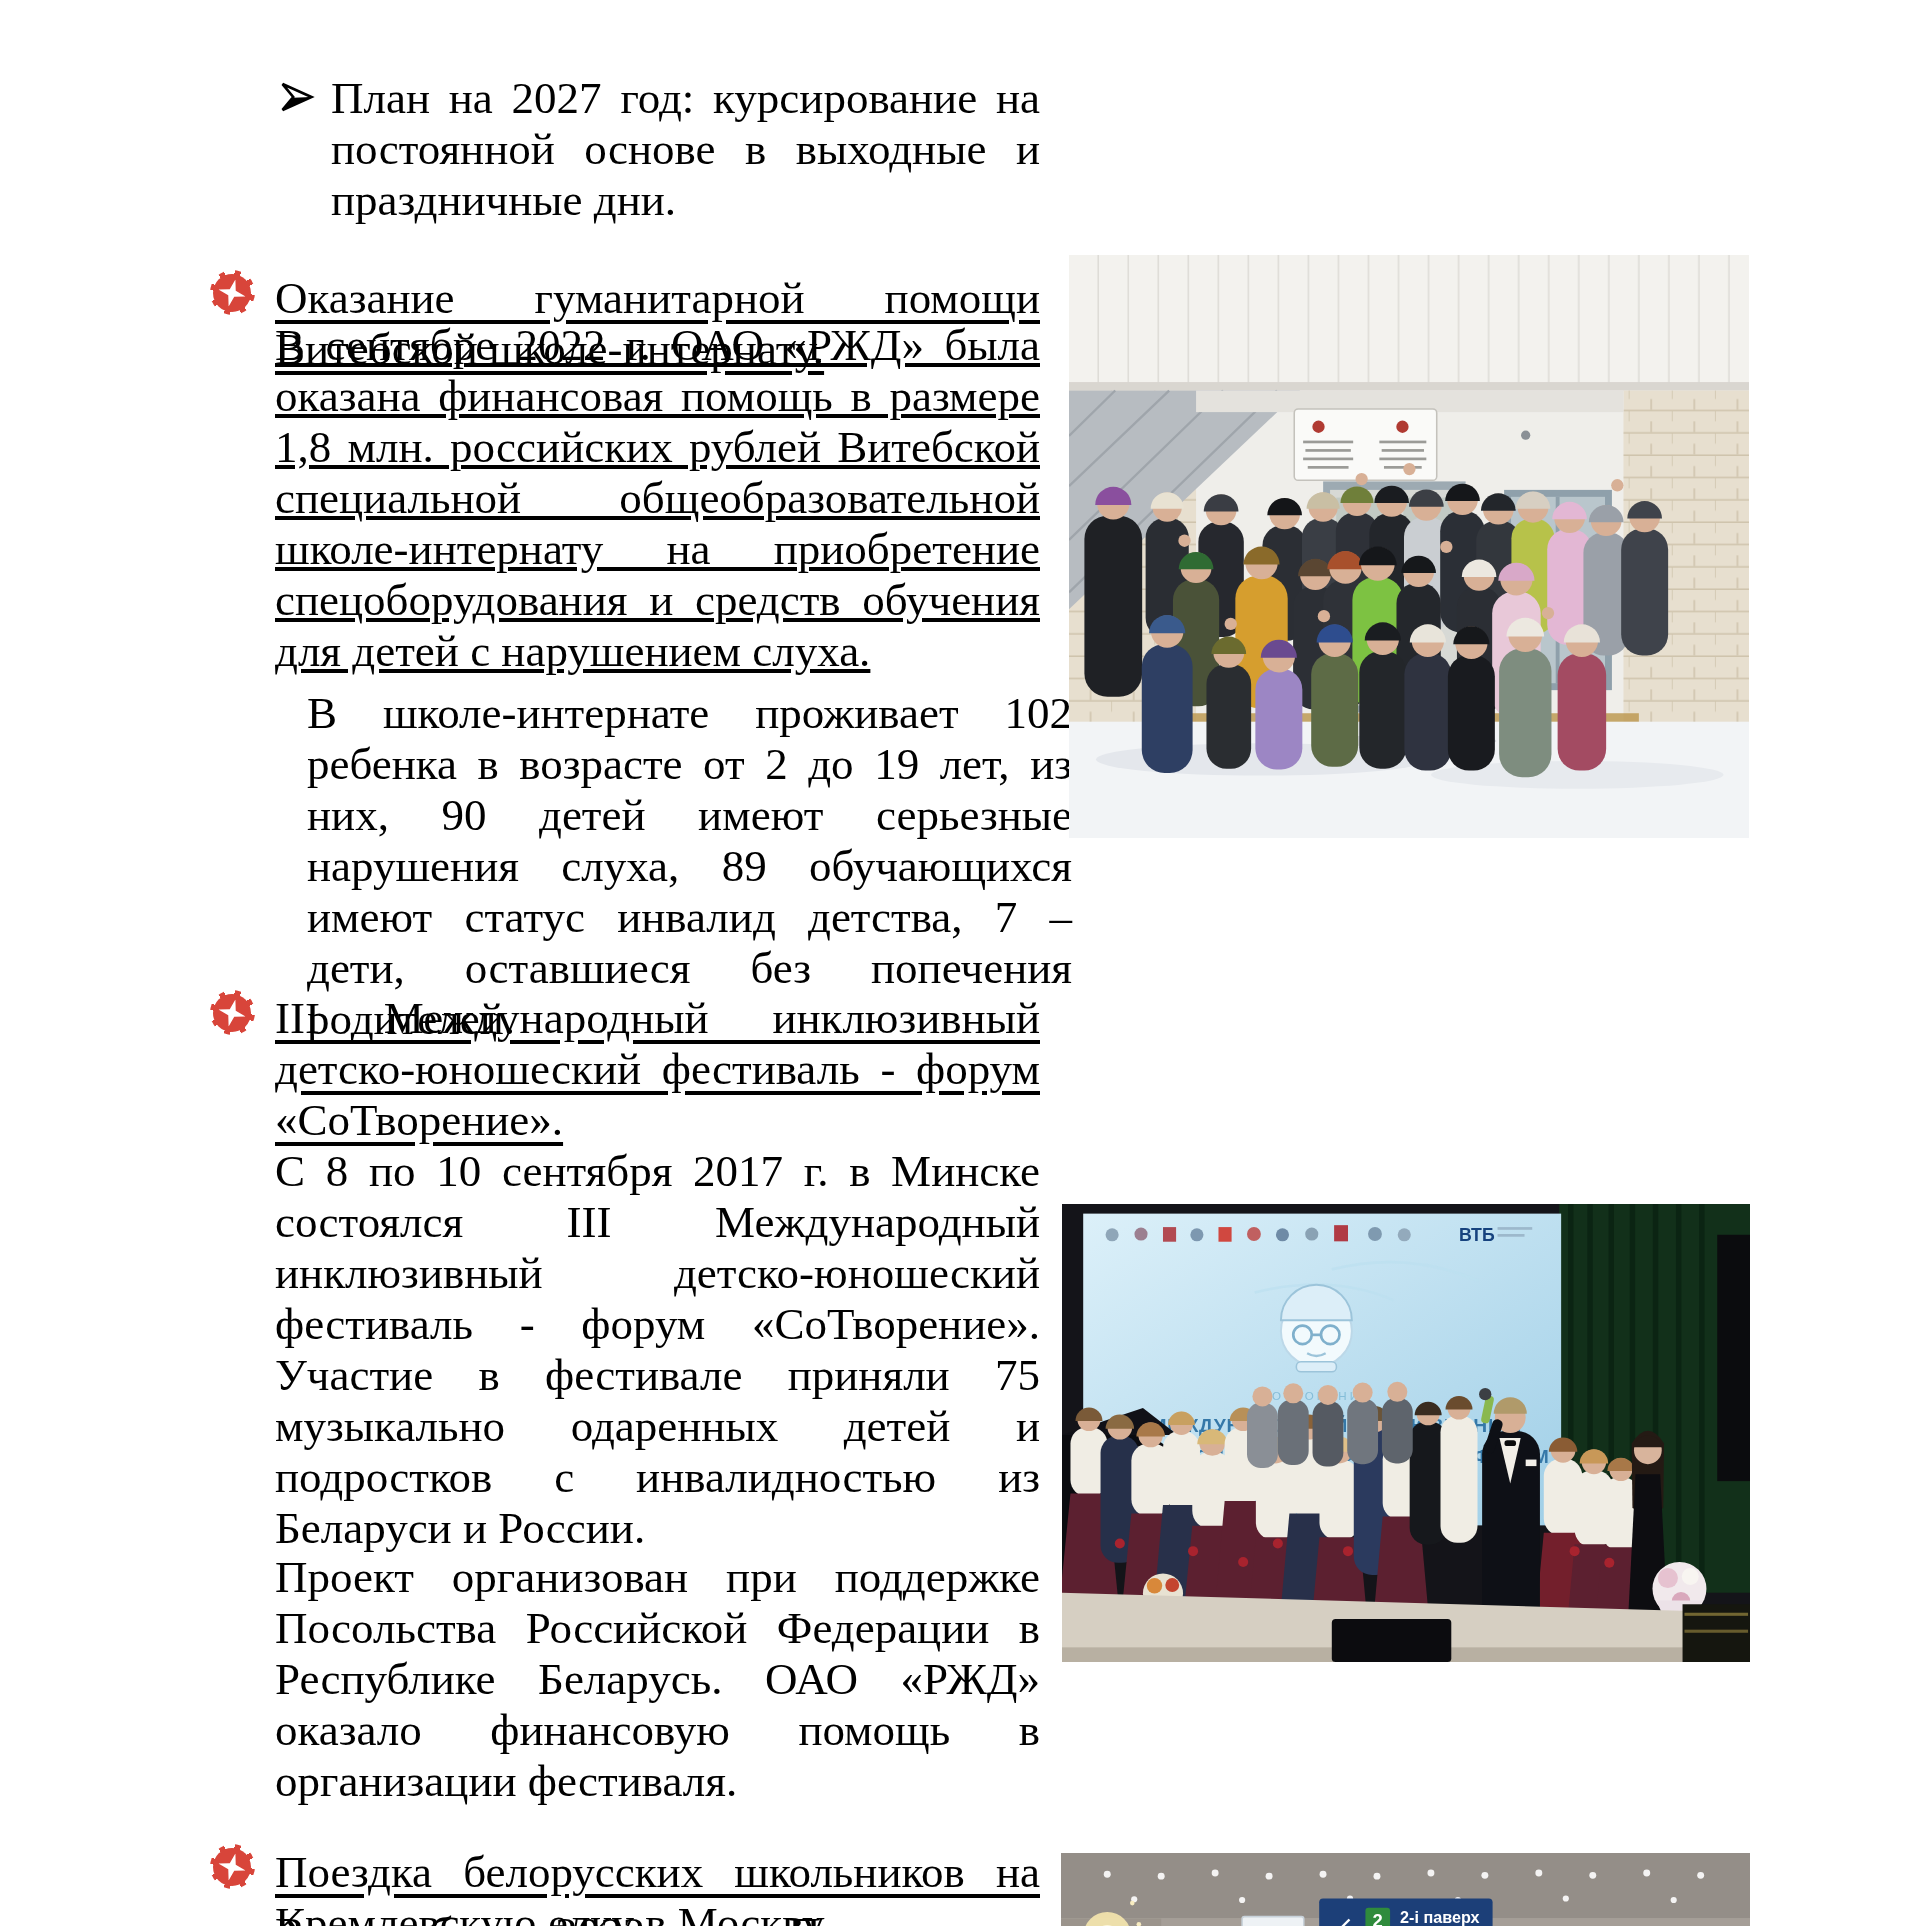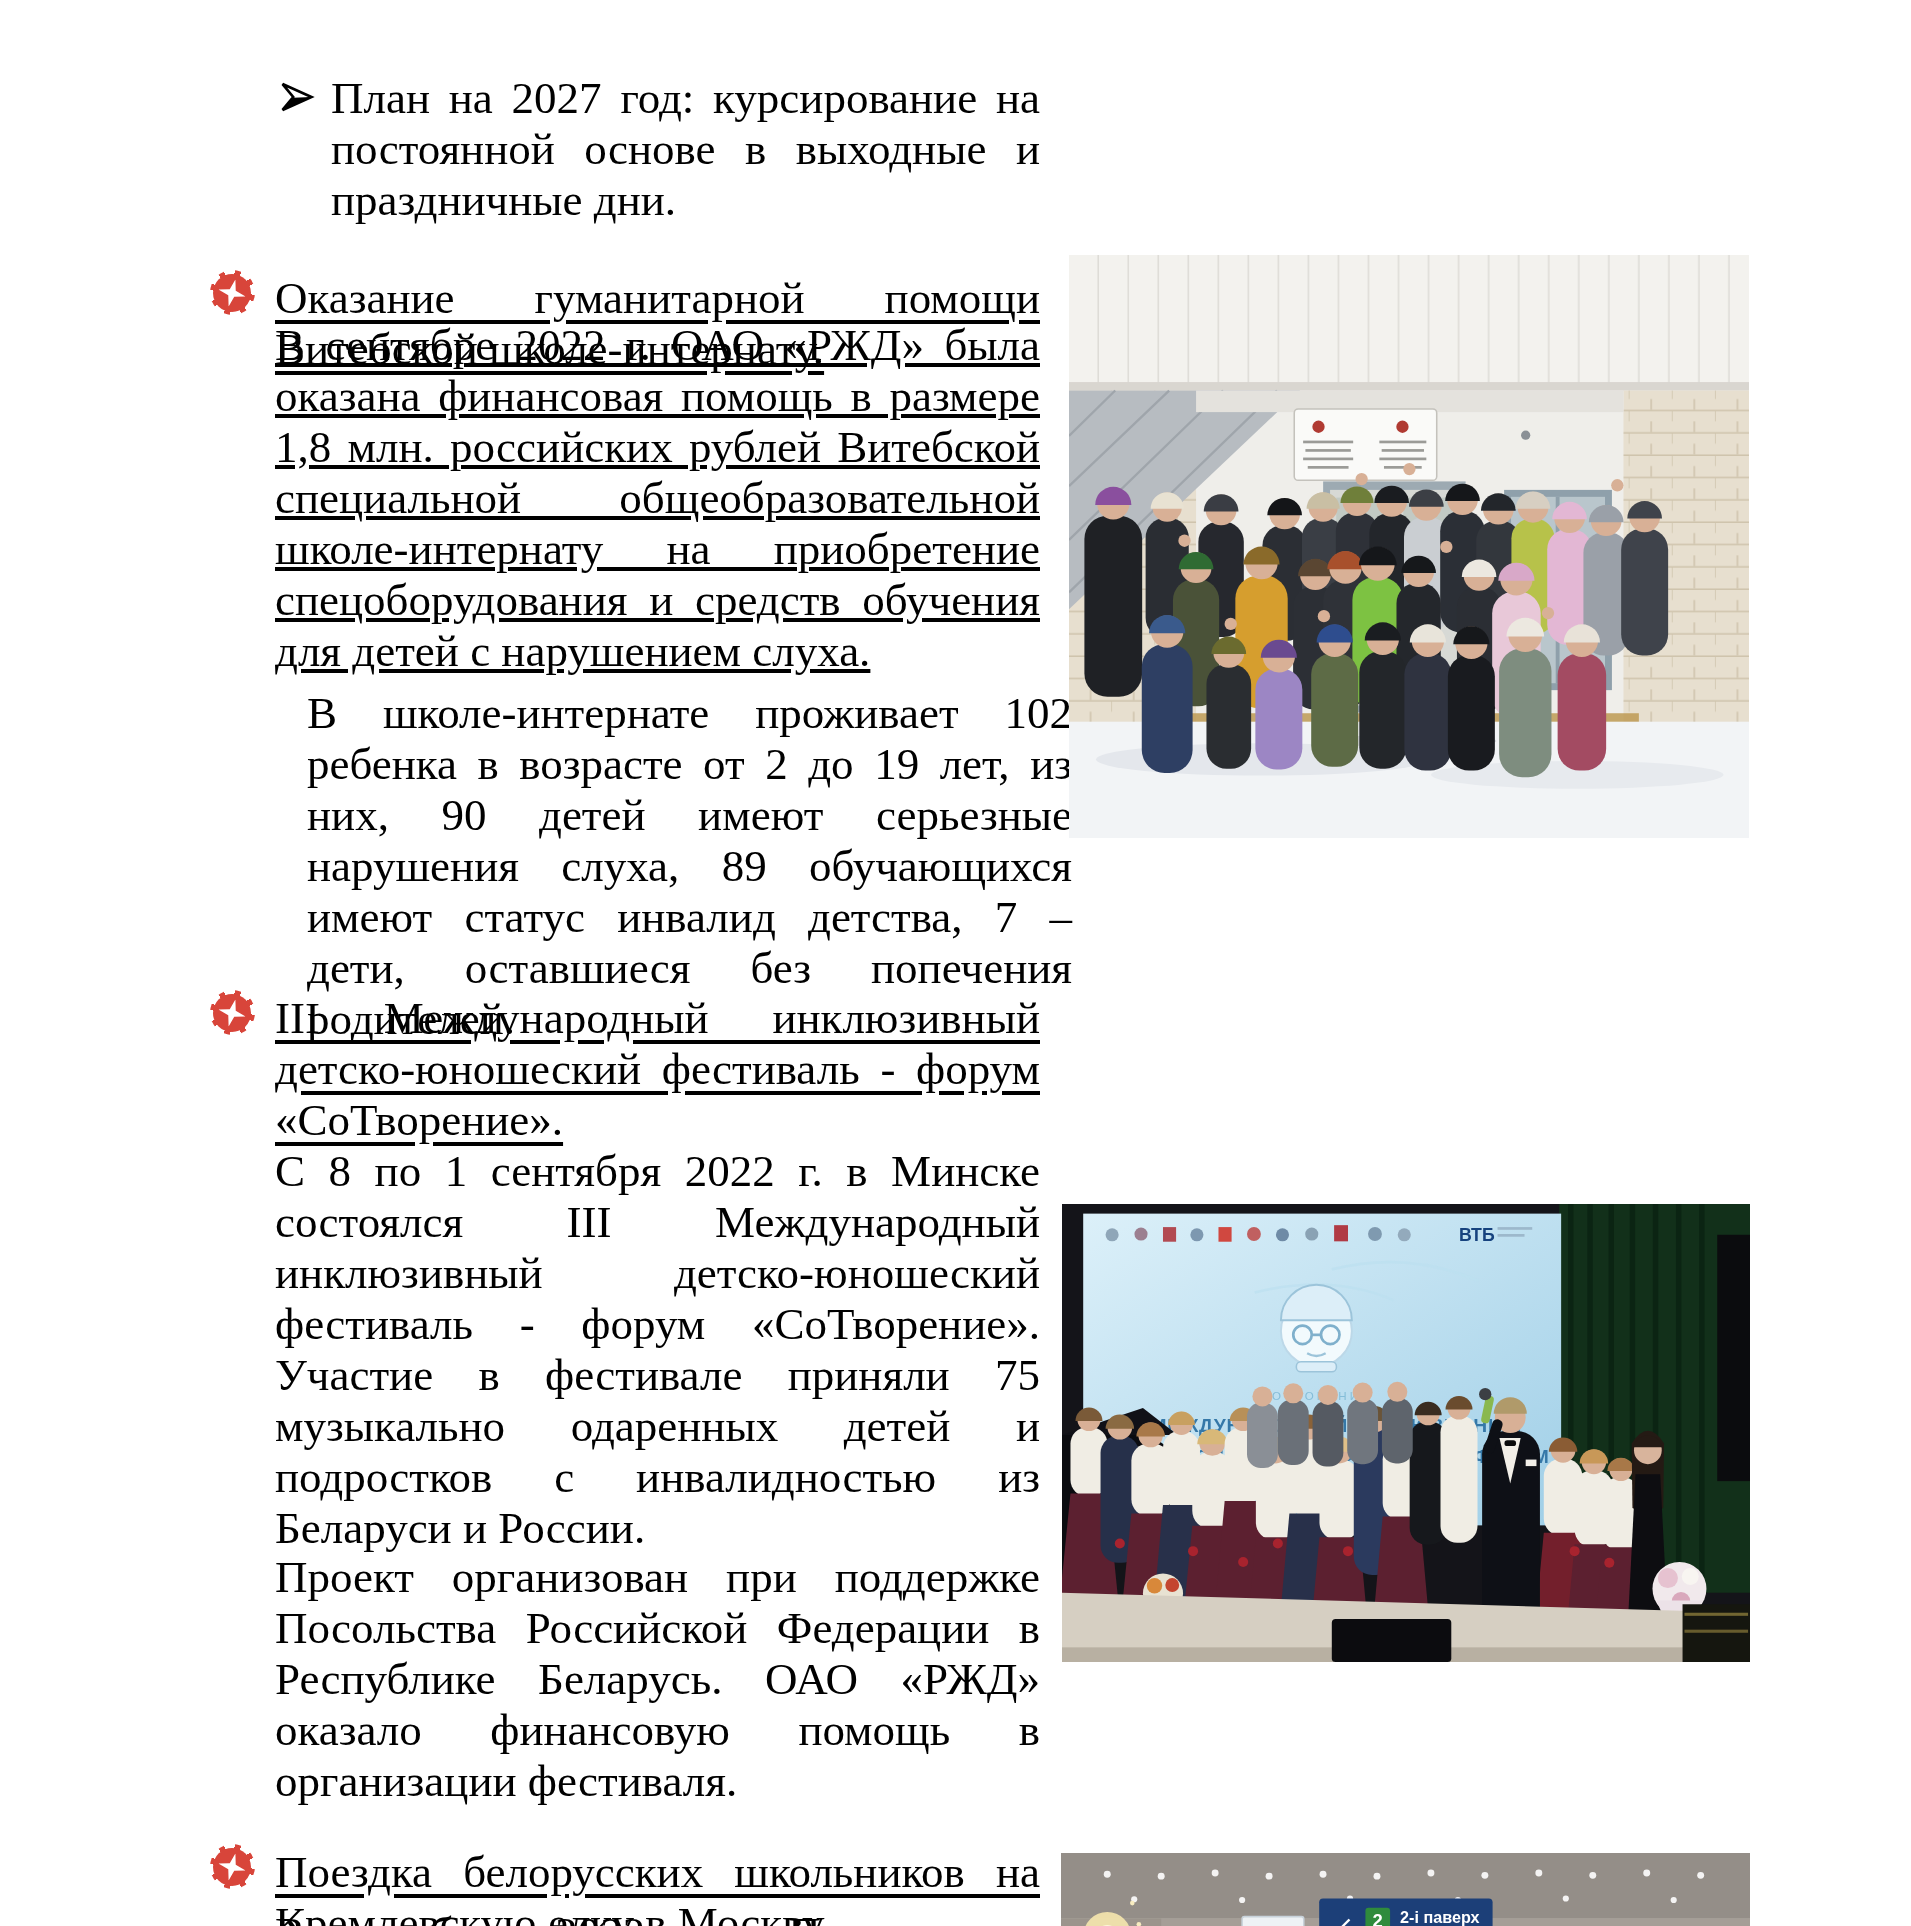--- a/index.html
+++ b/index.html
@@ -50,21 +50,21 @@
 <div class="abs body-text" style="left:291px;top:688px;width:765px;margin-left:16px;">В школе-интернате проживает 102 ребенка в возрасте от 2 до 19 лет, из них, 90 детей имеют серьезные нарушения слуха, 89 обучающихся имеют статус инвалид детства, 7 – дети, оставшиеся без попечения родителей.</div>
 
 <div class="abs body-text" style="left:275px;top:993px;width:765px;">
   <span class="b-icon">
     <span class="gear"></span>
       <span class="disc"></span>
       <span class="star"></span>
   </span>
   <span class="sec-head">III Международный инклюзивный детско-юношеский фестиваль - форум «СоТворение».</span>
 </div>
-<div class="abs body-text" style="left:275px;top:1146px;width:765px;">С 8 по 1 сентября 2022 г. в Минске состоялся III Международный инклюзивный детско-юношеский фестиваль - форум «СоТворение». Участие в фестивале приняли 75 музыкально одаренных детей и подростков с инвалидностью из Беларуси и России.</div>
+<div class="abs body-text" style="left:275px;top:1146px;width:765px;">С 8 по 10 сентября 2017 г. в Минске состоялся III Международный инклюзивный детско-юношеский фестиваль - форум «СоТворение». Участие в фестивале приняли 75 музыкально одаренных детей и подростков с инвалидностью из Беларуси и России.</div>
 <div class="abs body-text" style="left:275px;top:1552px;width:765px;">Проект организован при поддержке Посольства Российской Федерации в Республике Беларусь. ОАО «РЖД» оказало финансовую помощь в организации фестиваля.</div>
 
 <div class="abs body-text" style="left:275px;top:1807px;width:765px;margin-top:40px;">
   <span class="b-icon">
     <span class="gear"></span>
       <span class="disc"></span>
       <span class="star"></span>
   </span>
   <span class="sec-head">Поездка белорусских школьников на Кремлевскую елку в Москву.</span>
 </div>

